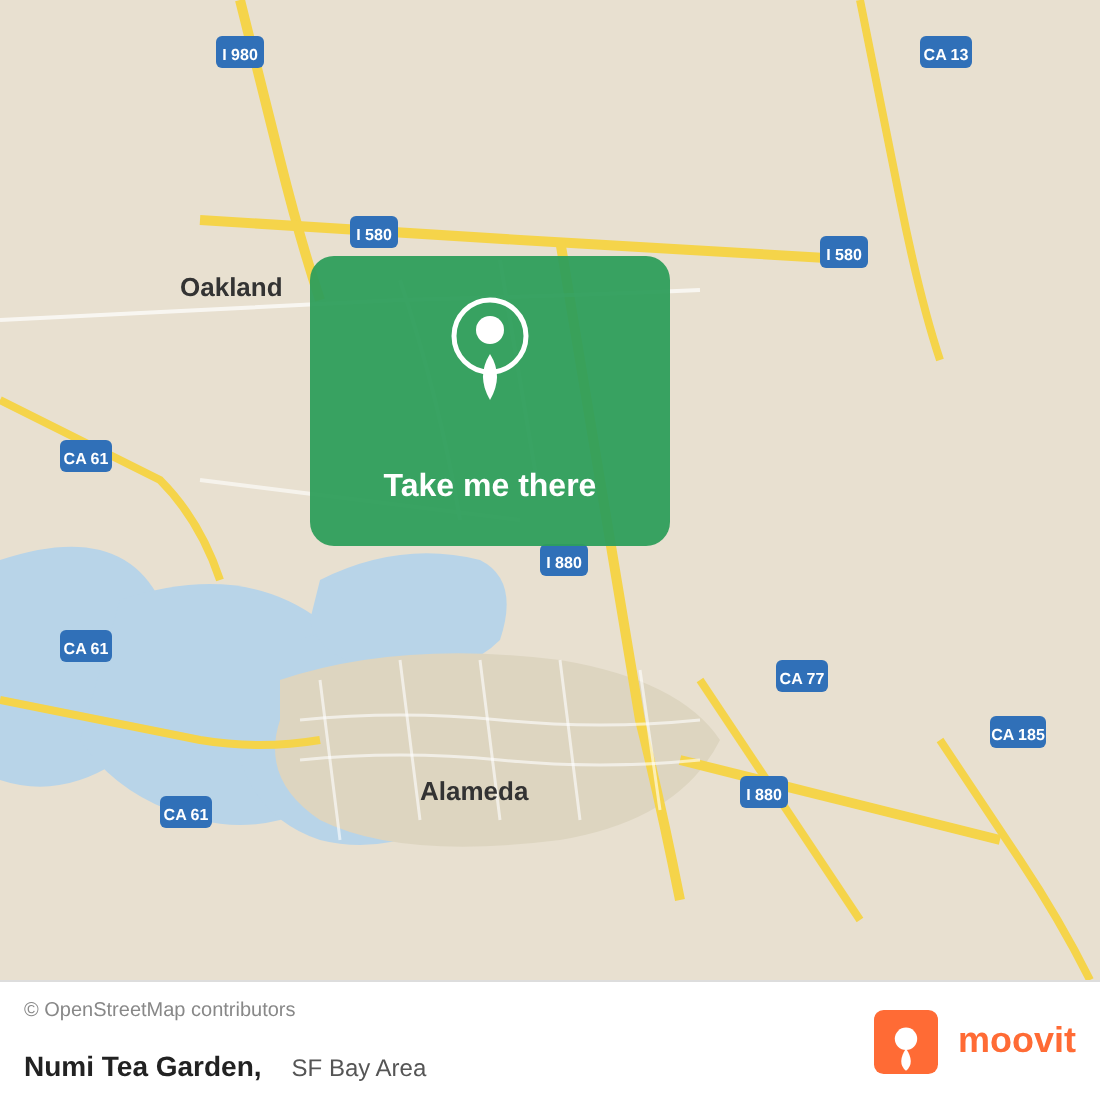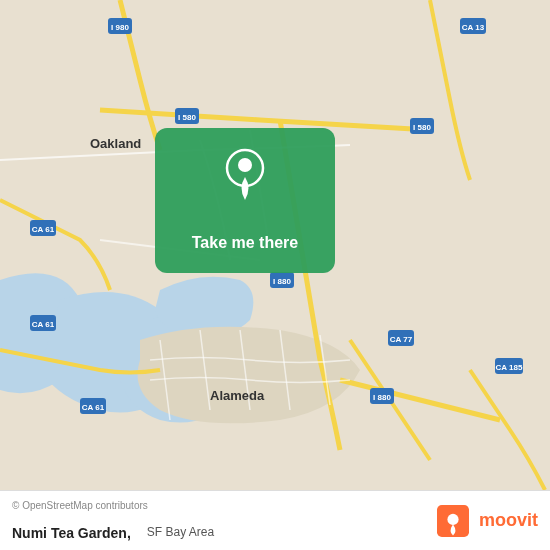--- a/index.html
+++ b/index.html
@@ -66,21 +66,20 @@
 
     #place-name {
       font-size: 14px;
       font-weight: 700;
       color: #222;
     }
 
     #place-area {
       font-size: 12px;
       color: #555;
-      margin-left: 12px;
     }
   </style>
 </head>
 <body>
 
 <div id="map-container">
   <svg id="map-svg" viewBox="0 0 550 490" xmlns="http://www.w3.org/2000/svg">
 
     <rect width="550" height="490" fill="#e8e0d0"></rect>
 
@@ -162,21 +161,21 @@
     <circle cx="245" cy="165" r="7" fill="white"></circle>
     <path d="M245,177 Q238,188 245,200 Q252,188 245,177 Z" fill="white"></path>
 
     <text x="245" y="248" text-anchor="middle" fill="white" font-size="16" font-weight="bold" font-family="Arial">Take me there</text>
   </svg>
 </div>
 
 <div id="bottom-bar">
   <div id="bottom-left">
     <span id="osm-credit">© OpenStreetMap contributors</span>
-    <div style="display:flex; gap:4px; align-items:flex-start;">
+    <div style="display:flex; gap:15px; align-items:flex-end;">
       <span id="place-name">Numi Tea Garden,</span>
       <span id="place-area">SF Bay Area</span>
     </div>
   </div>
   <div id="moovit-logo">
     <svg id="moovit-logo-icon" viewBox="0 0 40 40" xmlns="http://www.w3.org/2000/svg">
       <rect width="40" height="40" rx="6" fill="#ff6b35"></rect>
       <circle cx="20" cy="18" r="7" fill="white"></circle>
       <path d="M20,24 Q14,33 20,38 Q26,33 20,24 Z" fill="white"></path>
     </svg>

